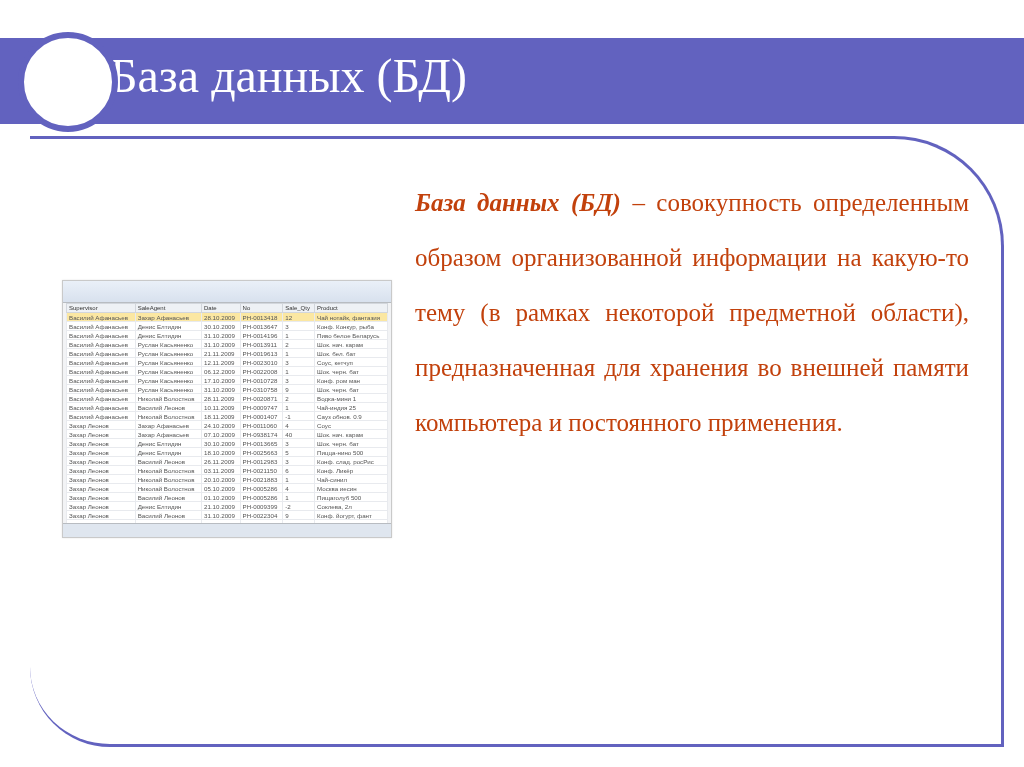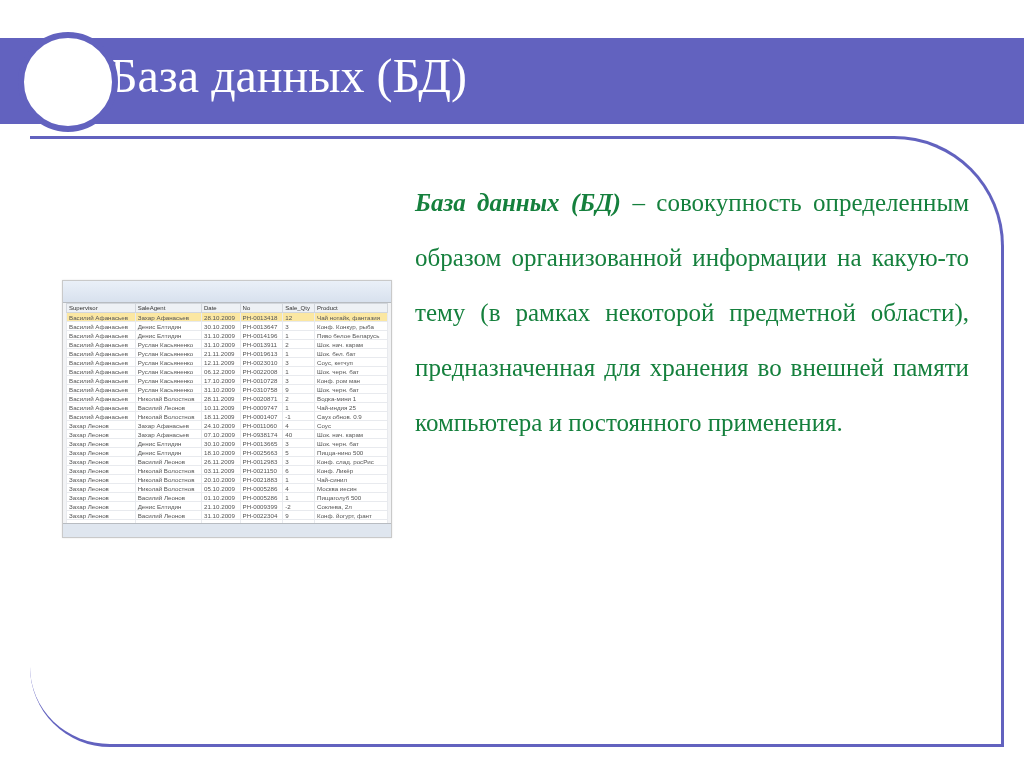--- a/index.html
+++ b/index.html
@@ -55,21 +55,21 @@
     background: #fff;
     z-index: 3;
   }
   .body-text {
     position: absolute;
     top: 175px;
     left: 415px;
     right: 55px;
     font-size: 25px;
     line-height: 2.2;
-    color: #15803d;
+    color: #c2410c;
     text-align: justify;
   }
   .body-text .lead {
     font-weight: bold;
     font-style: italic;
   }
   .thumb {
     position: absolute;
     top: 280px;
     left: 62px;

